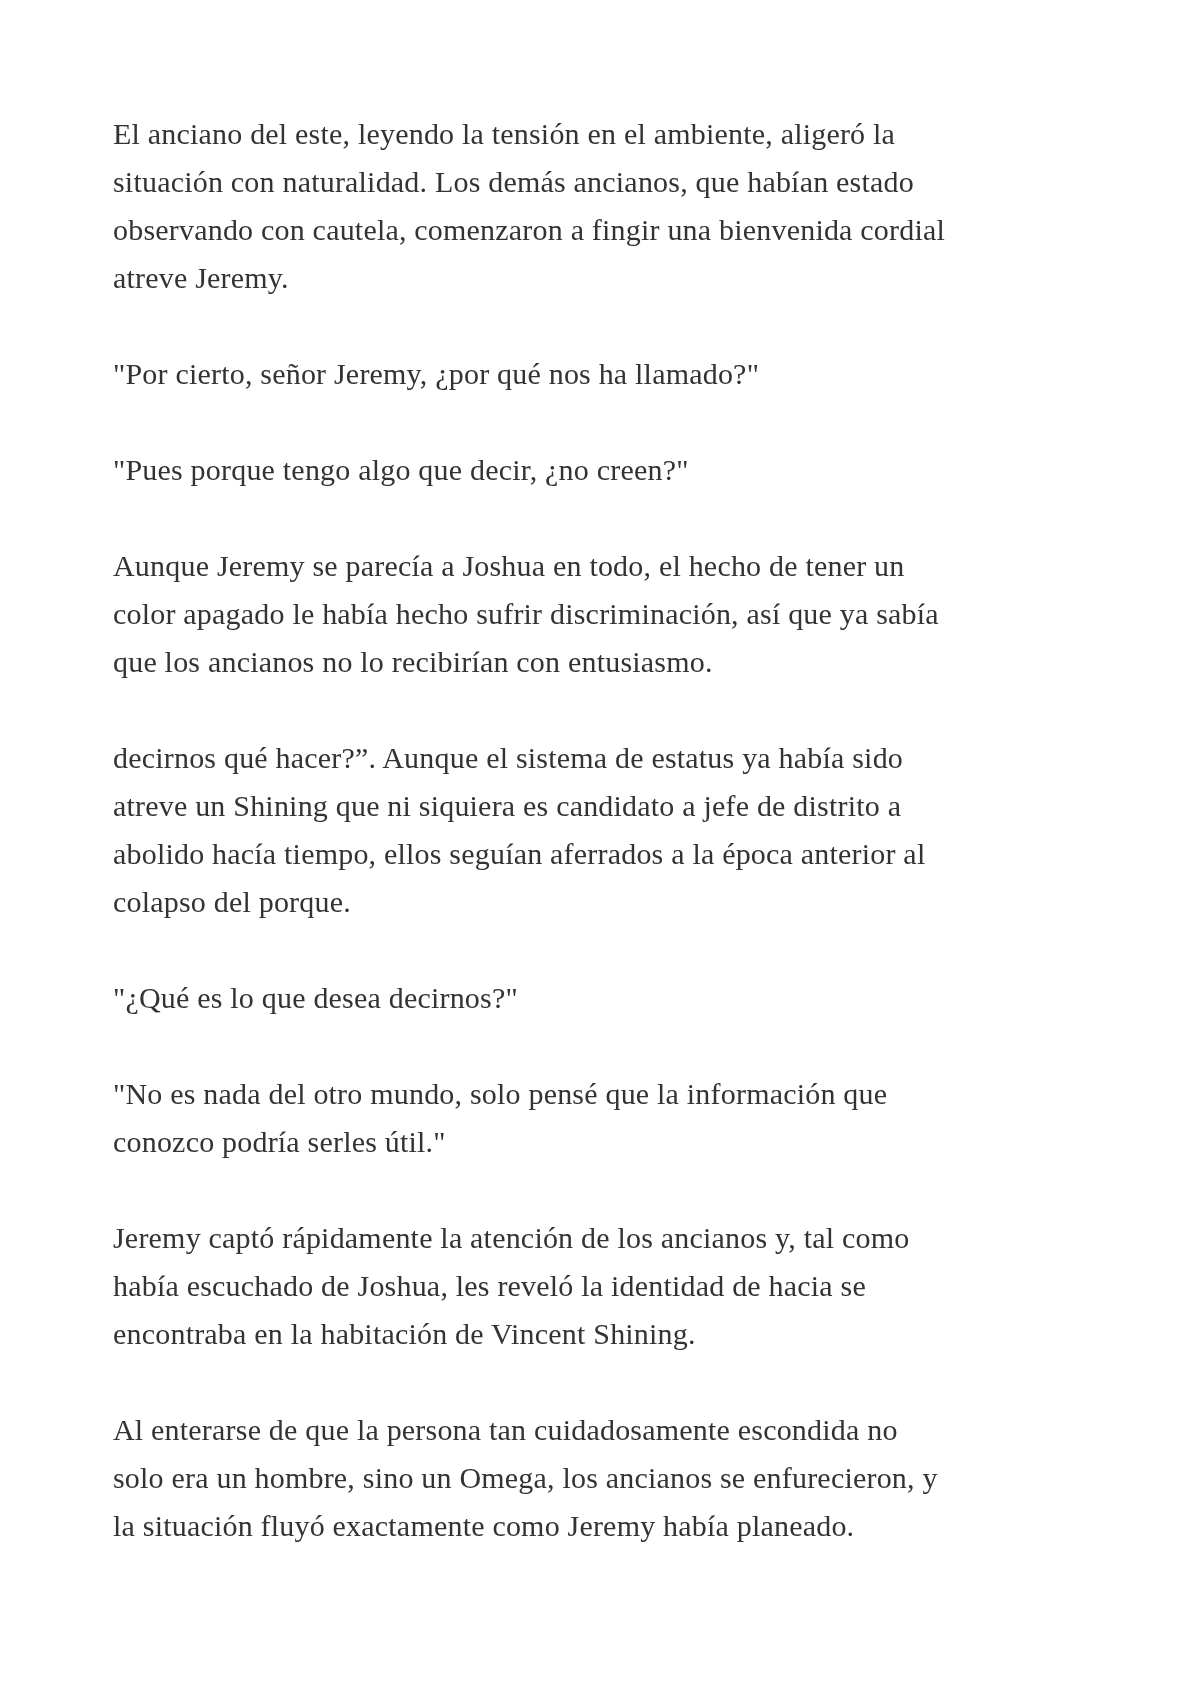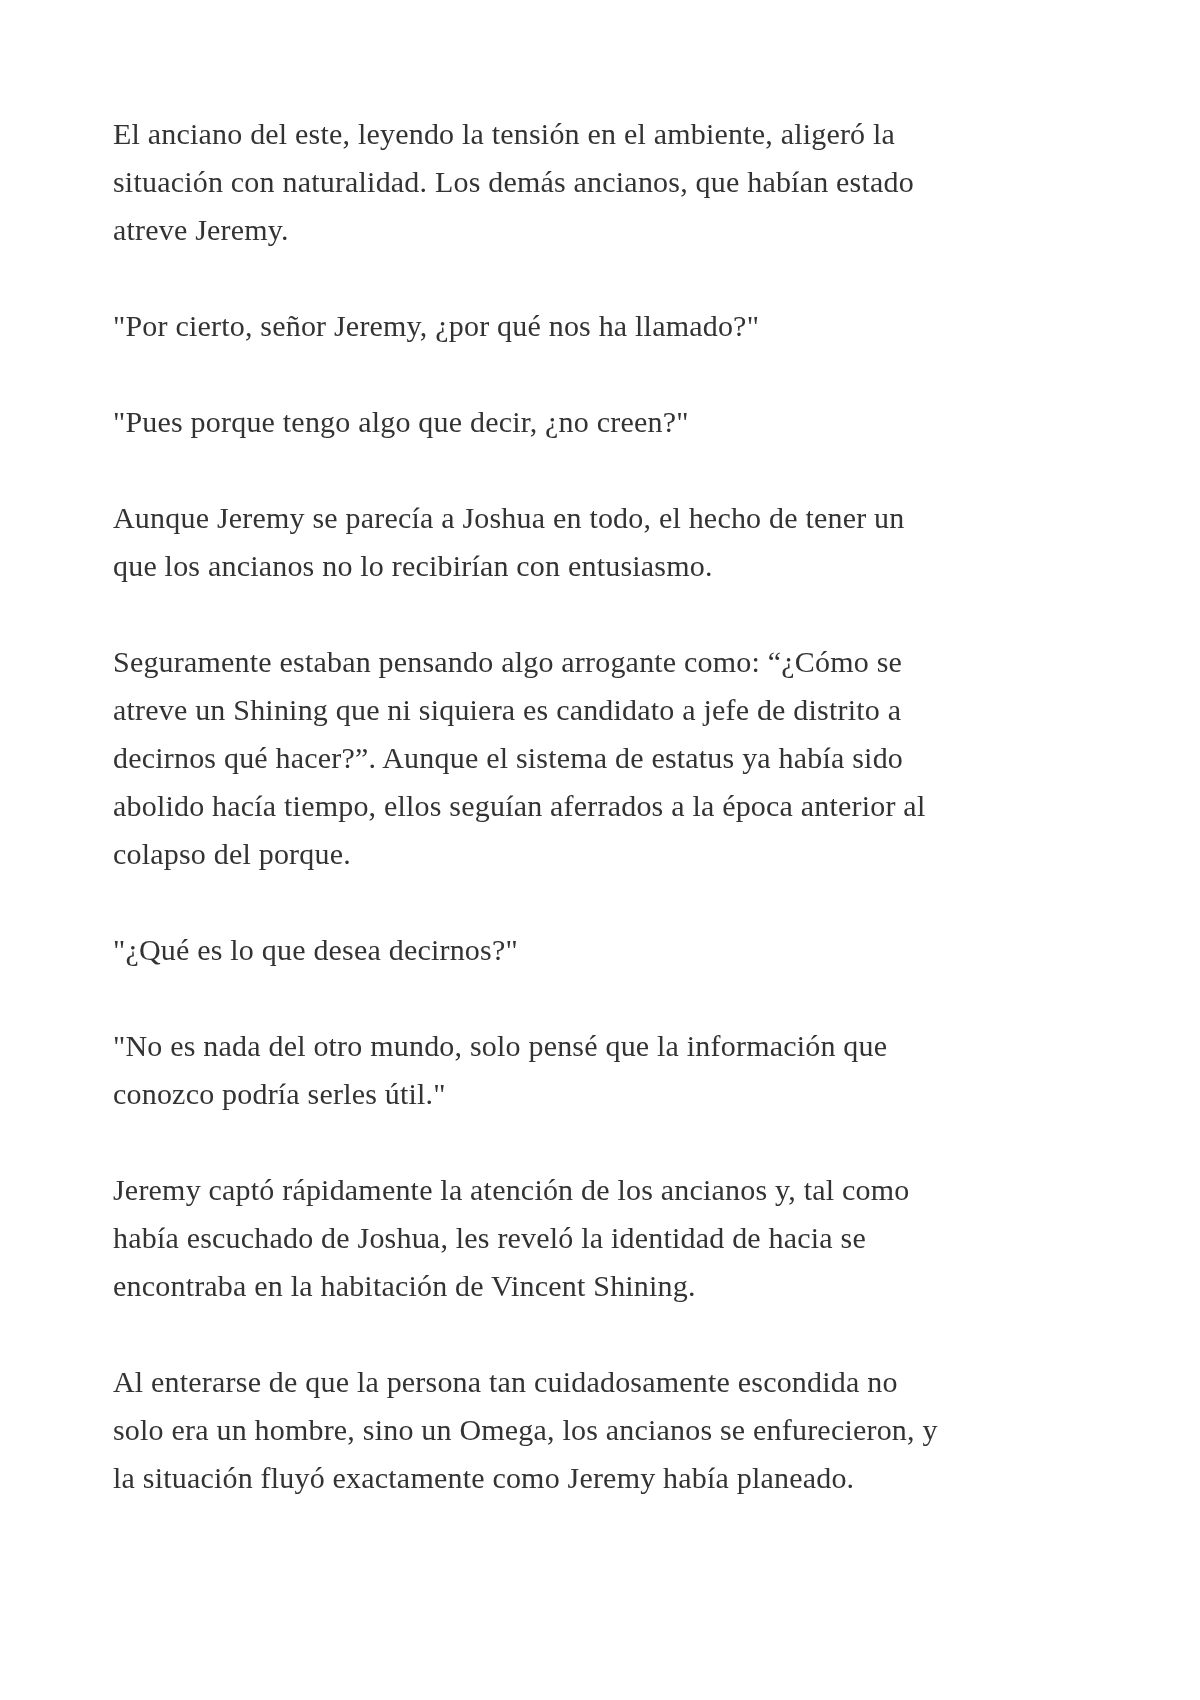--- a/index.html
+++ b/index.html
@@ -36,36 +36,37 @@
   }
 </style>
 </head>
 <body>
 
 <main class="page">
   <article class="content">
       <p class="para">
         <span class="line">El anciano del este, leyendo la tensión en el ambiente, aligeró la</span>
         <span class="line">situación con naturalidad. Los demás ancianos, que habían estado</span>
+        <span class="line">observando con cautela, comenzaron a fingir una bienvenida cordial</span>
         <span class="line">atreve Jeremy.</span>
       </p>
       <p class="para">
         <span class="line">"Por cierto, señor Jeremy, ¿por qué nos ha llamado?"</span>
       </p>
       <p class="para">
         <span class="line">"Pues porque tengo algo que decir, ¿no creen?"</span>
       </p>
       <p class="para">
         <span class="line">Aunque Jeremy se parecía a Joshua en todo, el hecho de tener un</span>
+        <span class="line">color apagado le había hecho sufrir discriminación, así que ya sabía</span>
         <span class="line">que los ancianos no lo recibirían con entusiasmo.</span>
       </p>
       <p class="para">
-        <span class="line">Seguramente estaban pensando algo arrogante como: “¿Cómo se</span>
+        <span class="line">decirnos qué hacer?”. Aunque el sistema de estatus ya había sido</span>
         <span class="line">atreve un Shining que ni siquiera es candidato a jefe de distrito a</span>
-        <span class="line">decirnos qué hacer?”. Aunque el sistema de estatus ya había sido</span>
         <span class="line">abolido hacía tiempo, ellos seguían aferrados a la época anterior al</span>
         <span class="line">colapso del porque.</span>
       </p>
       <p class="para">
         <span class="line">"¿Qué es lo que desea decirnos?"</span>
       </p>
       <p class="para">
         <span class="line">"No es nada del otro mundo, solo pensé que la información que</span>
         <span class="line">conozco podría serles útil."</span>
       </p>

